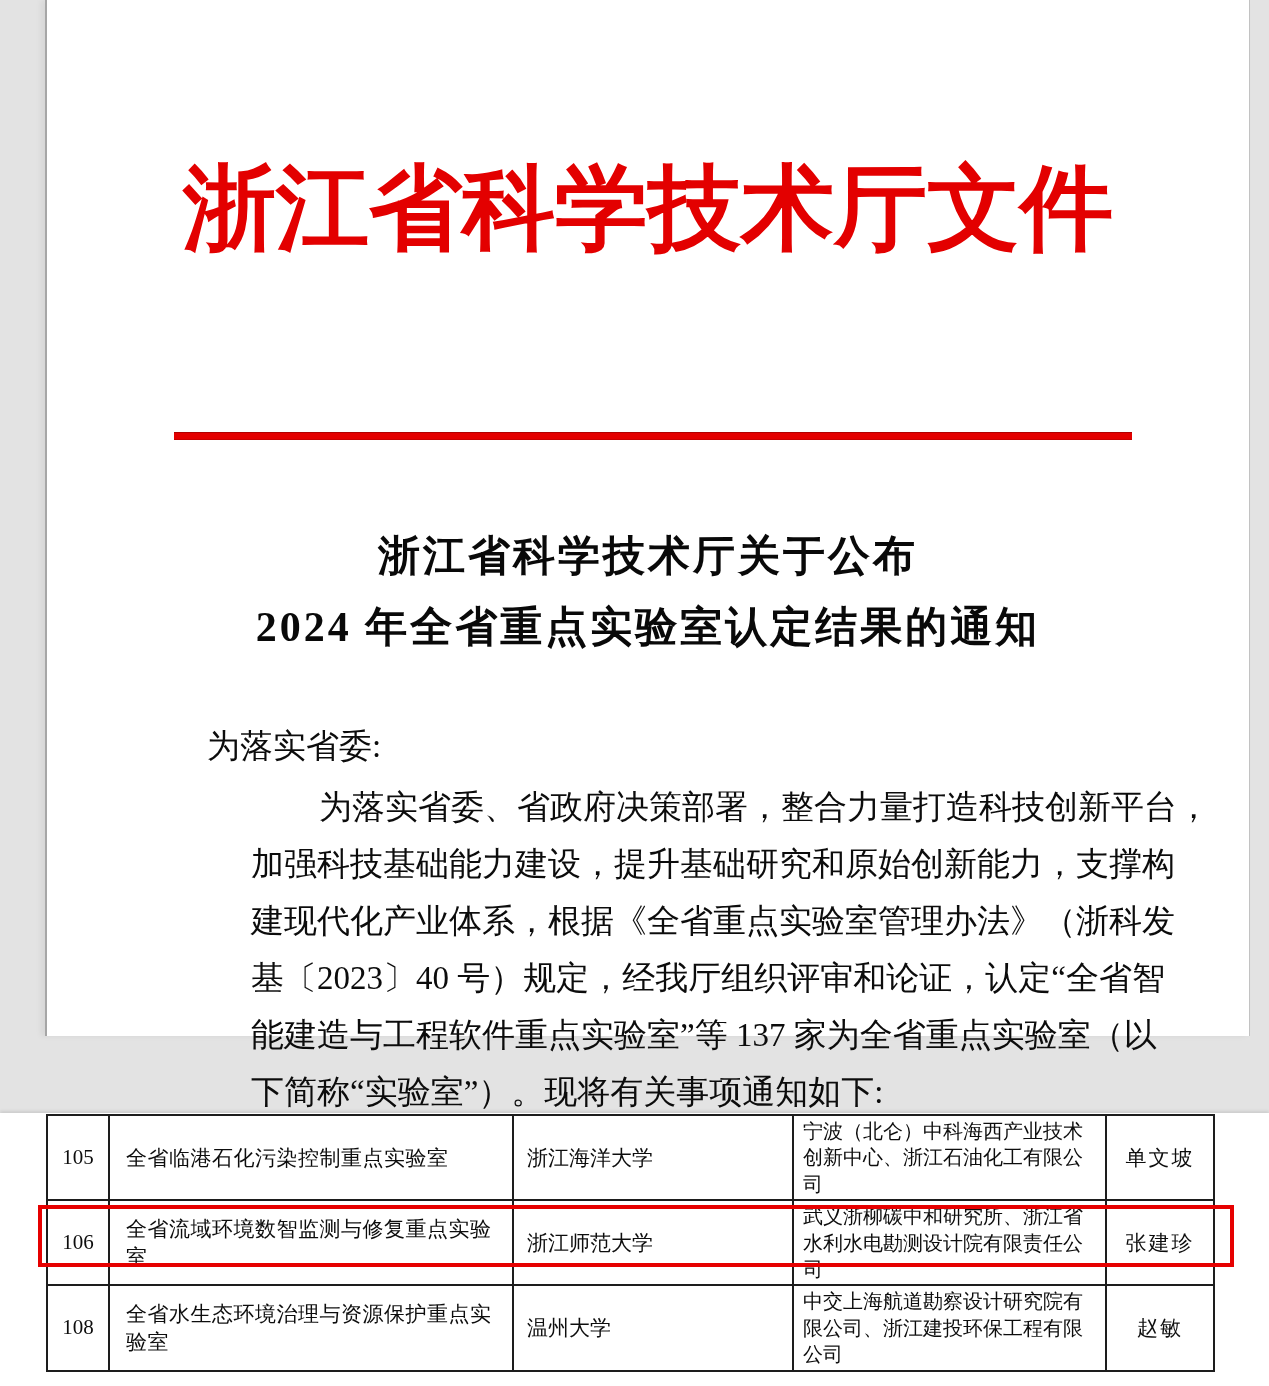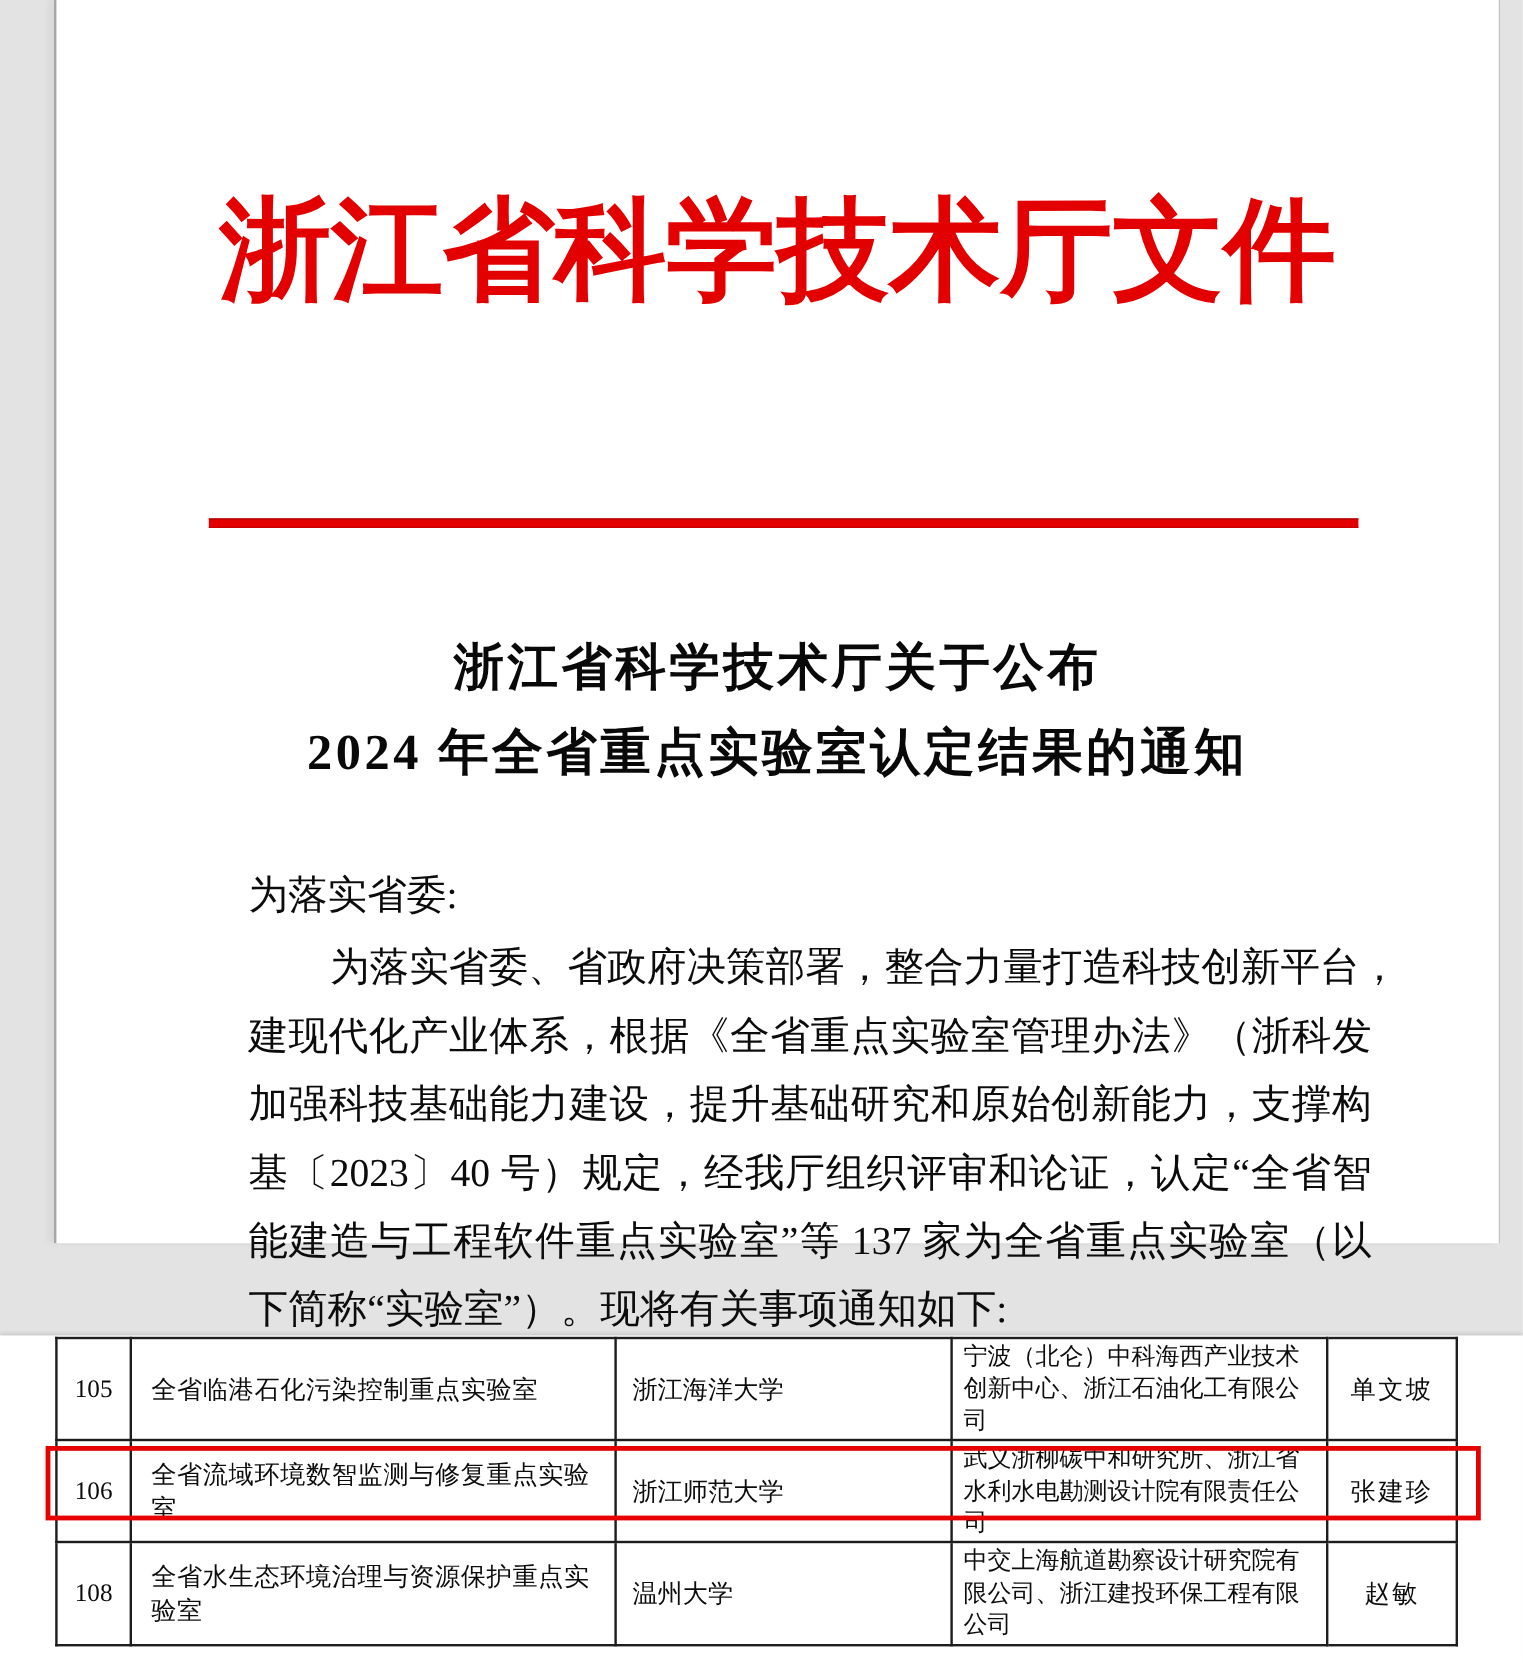--- a/index.html
+++ b/index.html
@@ -47,20 +47,21 @@
     font-size:33px;color:#0c0c0c;
   }
   .body-text{
     position:absolute;left:160px;top:782px;width:936px;
     font-size:33px;color:#0c0c0c;
   }
   .body-line{
     height:57px;line-height:50px;
     text-align:justify;text-align-last:justify;
     white-space:nowrap;
+    margin-left:44px;
   }
   .body-line.first{text-indent:68px;}
   .body-line.last{text-align-last:left;}
   
   .bottom-section{
     position:absolute;left:0;top:1113px;width:1269px;height:273px;
     background:#ffffff;
     box-shadow:0 -2px 3px rgba(0,0,0,0.10);
   }
   table.result-table{
@@ -96,22 +97,22 @@
 
     <div class="red-divider"></div>
 
     <div class="notice-title l1">浙江省科学技术厅关于公布</div>
     <div class="notice-title l2">2024 年全省重点实验室认定结果的通知</div>
 
     <div class="salutation">为落实省委:</div>
 
     <div class="body-text">
       <div class="body-line first">为落实省委、省政府决策部署，整合力量打造科技创新平台，</div>
+      <div class="body-line">加强科技基础能力建设，提升基础研究和原始创新能力，支撑构</div>
       <div class="body-line">建现代化产业体系，根据《全省重点实验室管理办法》（浙科发</div>
-      <div class="body-line">加强科技基础能力建设，提升基础研究和原始创新能力，支撑构</div>
       <div class="body-line">基〔2023〕40 号）规定，经我厅组织评审和论证，认定“全省智</div>
       <div class="body-line">能建造与工程软件重点实验室”等 137 家为全省重点实验室（以</div>
       <div class="body-line last">下简称“实验室”）。现将有关事项通知如下:</div>
     </div>
 
   </div>
 </div>
 
 <div class="bottom-section">
   <table class="result-table">

